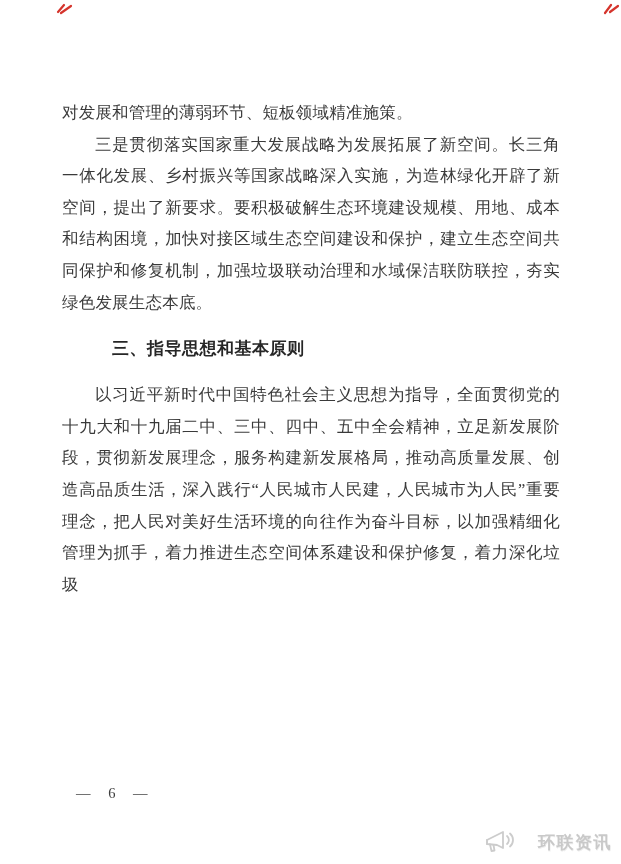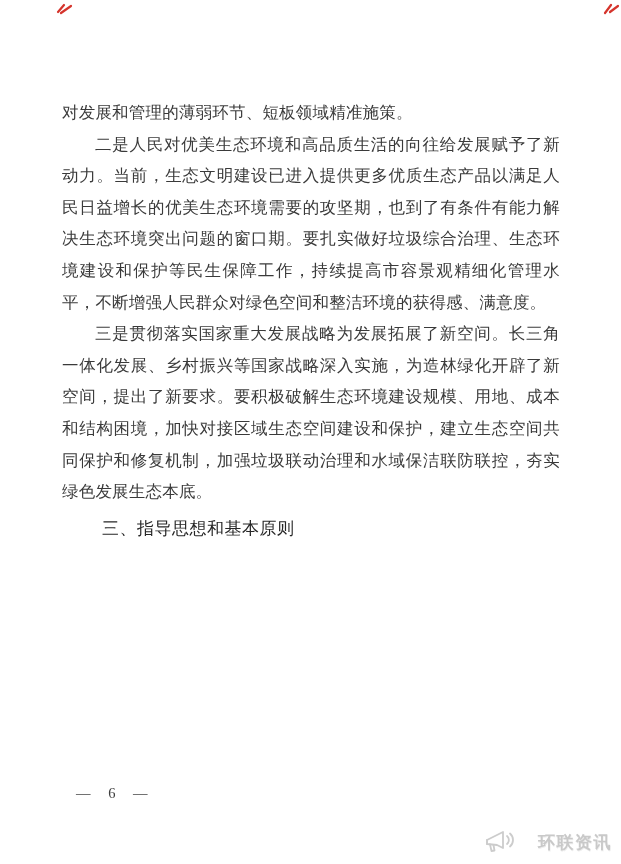--- a/index.html
+++ b/index.html
@@ -30,23 +30,23 @@
     margin: 0;
     font-size: 16.5px;
     line-height: 31.6px;
     text-align: justify;
     text-justify: inter-character;
     letter-spacing: 0.2px;
     color: #3a3a3a;
   }
   .body-par.indent { text-indent: 2em; }
   .heading {
-    margin: 6px;
+    margin: 16px;
     font-family: "Liberation Sans", "DejaVu Sans", sans-serif;
-    font-weight: normal;
+    font-weight: bold;
     font-size: 17px;
     line-height: 29px;
     text-indent: 2em;
     color: #262626;
     letter-spacing: 0.5px;
   }
   .subheading {
     margin: 0;
     font-weight: bold;
     font-size: 16.5px;
@@ -90,23 +90,23 @@
 
   <svg class="red-mark left" viewBox="0 0 18 12">
     <path d="M2 9 L8 2 M5 10 L15 3" stroke="#d5342c" stroke-width="2.2" fill="none" stroke-linecap="round"></path>
   </svg>
   <svg class="red-mark right" viewBox="0 0 18 12">
     <path d="M3 10 L9 2 M8 9 L16 3" stroke="#d5342c" stroke-width="2.2" fill="none" stroke-linecap="round"></path>
   </svg>
 
   <div class="content">
     <p class="body-par">对发展和管理的薄弱环节、短板领域精准施策。</p>
-    <p class="body-par indent">二是人民对优美生态环境和高品质生活的向往给发展赋予了新动力。当前，生态文明建设已进入提供更多优质生态产品以满足人民日益增长的优美生态环境需要的攻坚期，也到了有条件有能力解决生态环境突出问题的窗口期。要扎实做好垃圾综合治理、生态环境建设和保护等民生保障工作，持续提高市容景观精细化管理水平，不断增强人民群众对绿色空间和整洁环境的获得感、满意度。</p>
     <p class="body-par indent">三是贯彻落实国家重大发展战略为发展拓展了新空间。长三角一体化发展、乡村振兴等国家战略深入实施，为造林绿化开辟了新空间，提出了新要求。要积极破解生态环境建设规模、用地、成本和结构困境，加快对接区域生态空间建设和保护，建立生态空间共同保护和修复机制，加强垃圾联动治理和水域保洁联防联控，夯实绿色发展生态本底。</p>
     <h3 class="heading">三、指导思想和基本原则</h3>
+    <p class="body-par indent">以习近平新时代中国特色社会主义思想为指导，全面贯彻党的十九大和十九届二中、三中、四中、五中全会精神，立足新发展阶段，贯彻新发展理念，服务构建新发展格局，推动高质量发展、创造高品质生活，深入践行“人民城市人民建，人民城市为人民”重要理念，把人民对美好生活环境的向往作为奋斗目标，以加强精细化管理为抓手，着力推进生态空间体系建设和保护修复，着力深化垃圾</p>
   </div>
 
   <div class="page-number">— 6 —</div>
 
   <div class="watermark">
     <svg class="wm-icon" viewBox="0 0 32 30">
       <g stroke="#cccccc" stroke-width="1.8" fill="none" stroke-linecap="round" stroke-linejoin="round">
         <path d="M4 13 L14 8 L20 5 L20 21 L14 18 L4 17 Z"></path>
         <path d="M4 13 L4 17"></path>
         <path d="M7 17.5 L8.5 24 L11.5 23.5 L10.5 18"></path>

